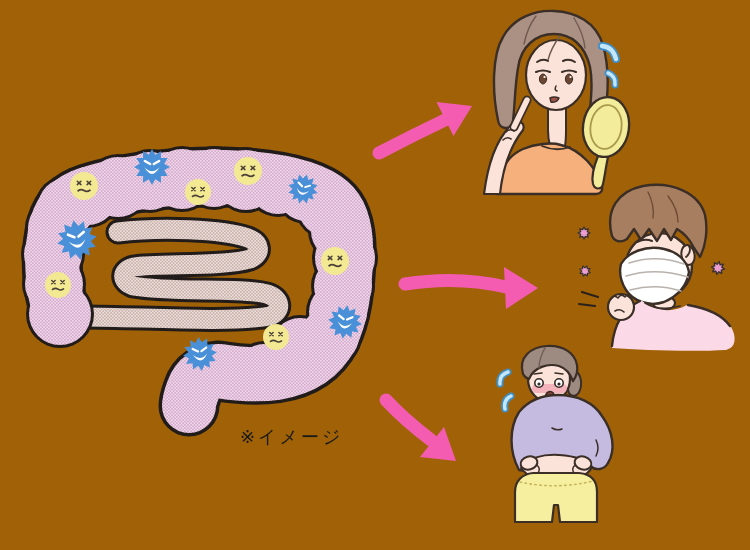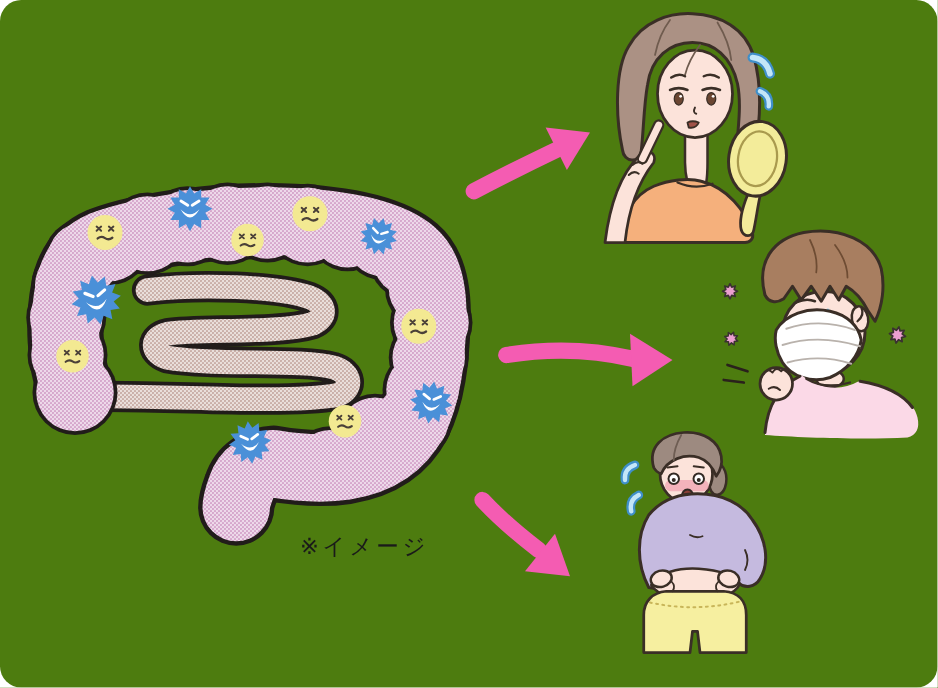--- a/index.html
+++ b/index.html
@@ -1,16 +1,16 @@
 <!DOCTYPE html>
 <html><head>
 <meta charset="utf-8">
 <style>
   html,body{margin:0;padding:0;background:#ffffff;}
-  #stage{position:relative;width:750px;height:550px;background:#4d7c0f;overflow:hidden;border-radius:17px;}
+  #stage{position:relative;width:750px;height:550px;background:#a16207;overflow:hidden;}
   .caption{font-family:"DejaVu Sans",sans-serif;font-size:18px;letter-spacing:3px;fill:#1a1a1a;}
   svg{display:block;}
 </style>
 </head>
 <body>
 
 <div id="stage">
 <svg width="750" height="550" viewBox="0 0 750 550" xmlns="http://www.w3.org/2000/svg">
   <defs>
     <pattern id="pinkTone" width="3.2" height="3.2" patternUnits="userSpaceOnUse">

